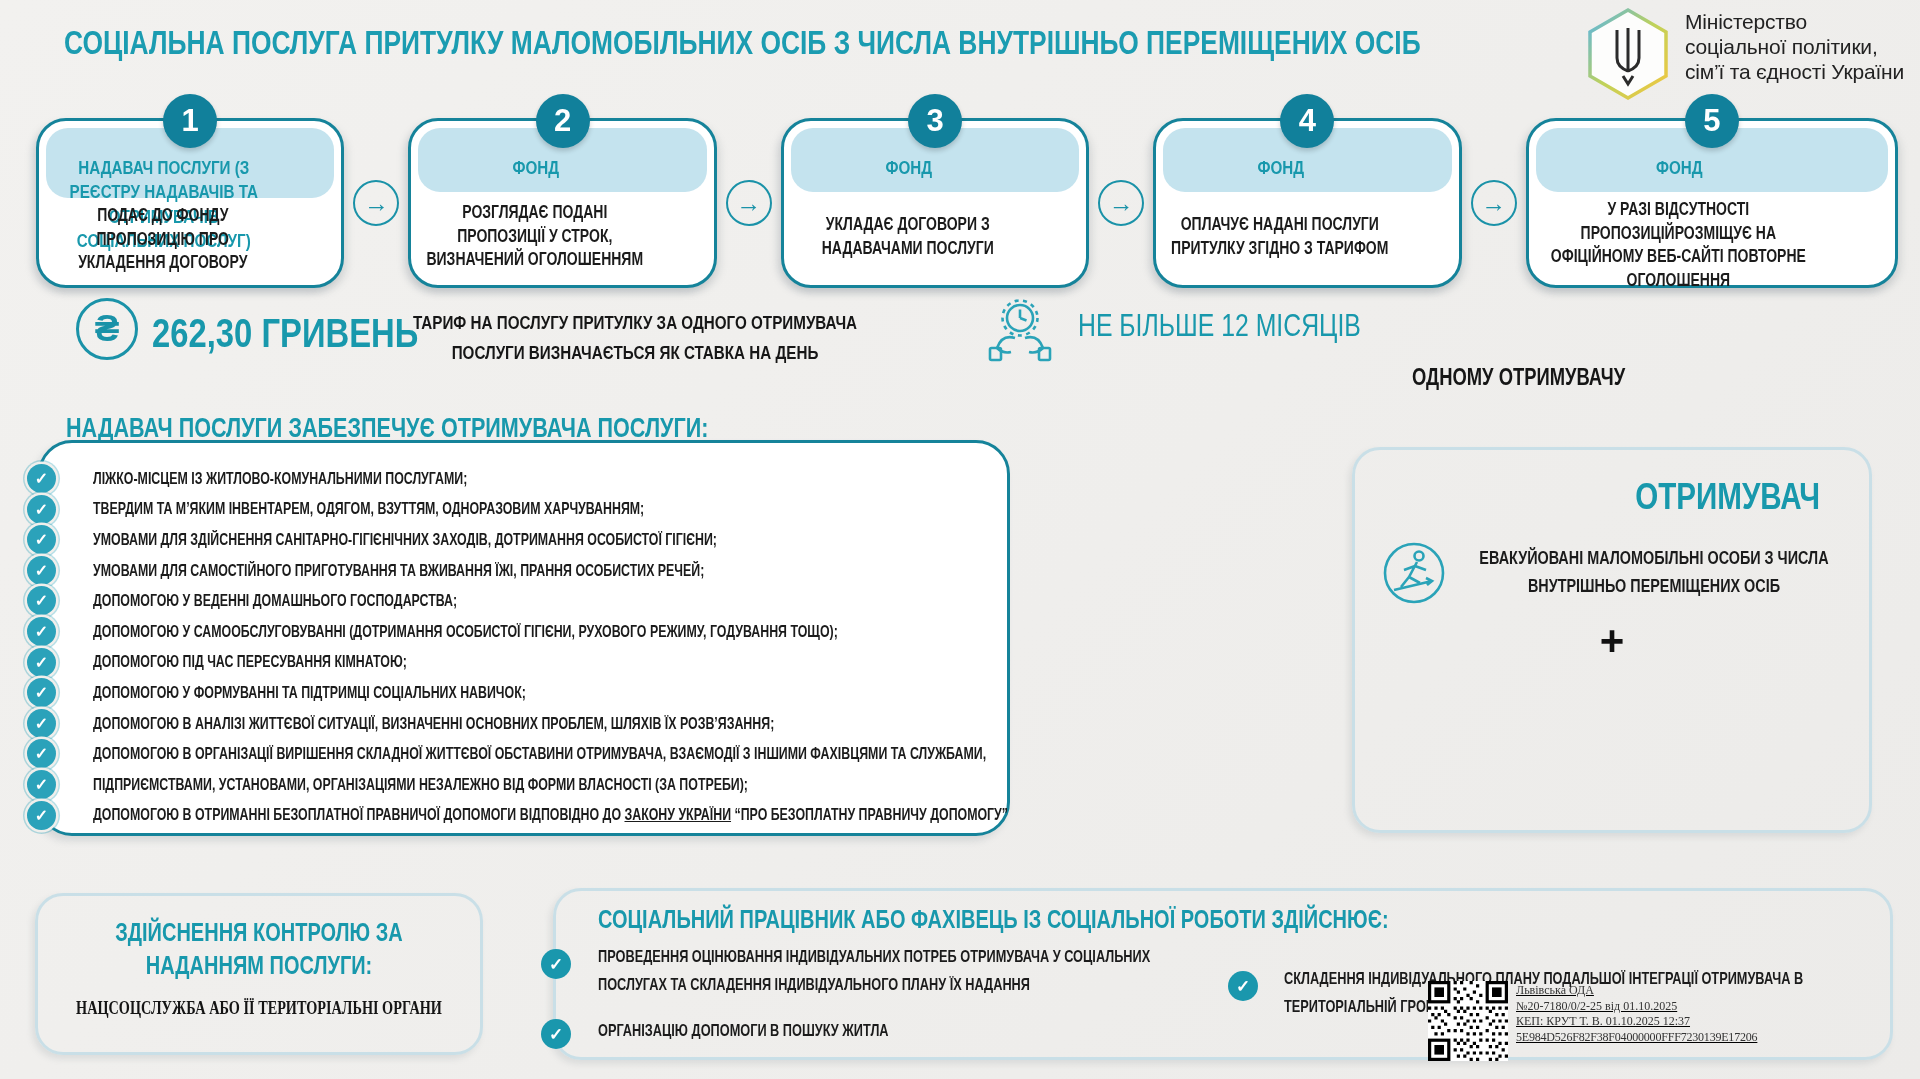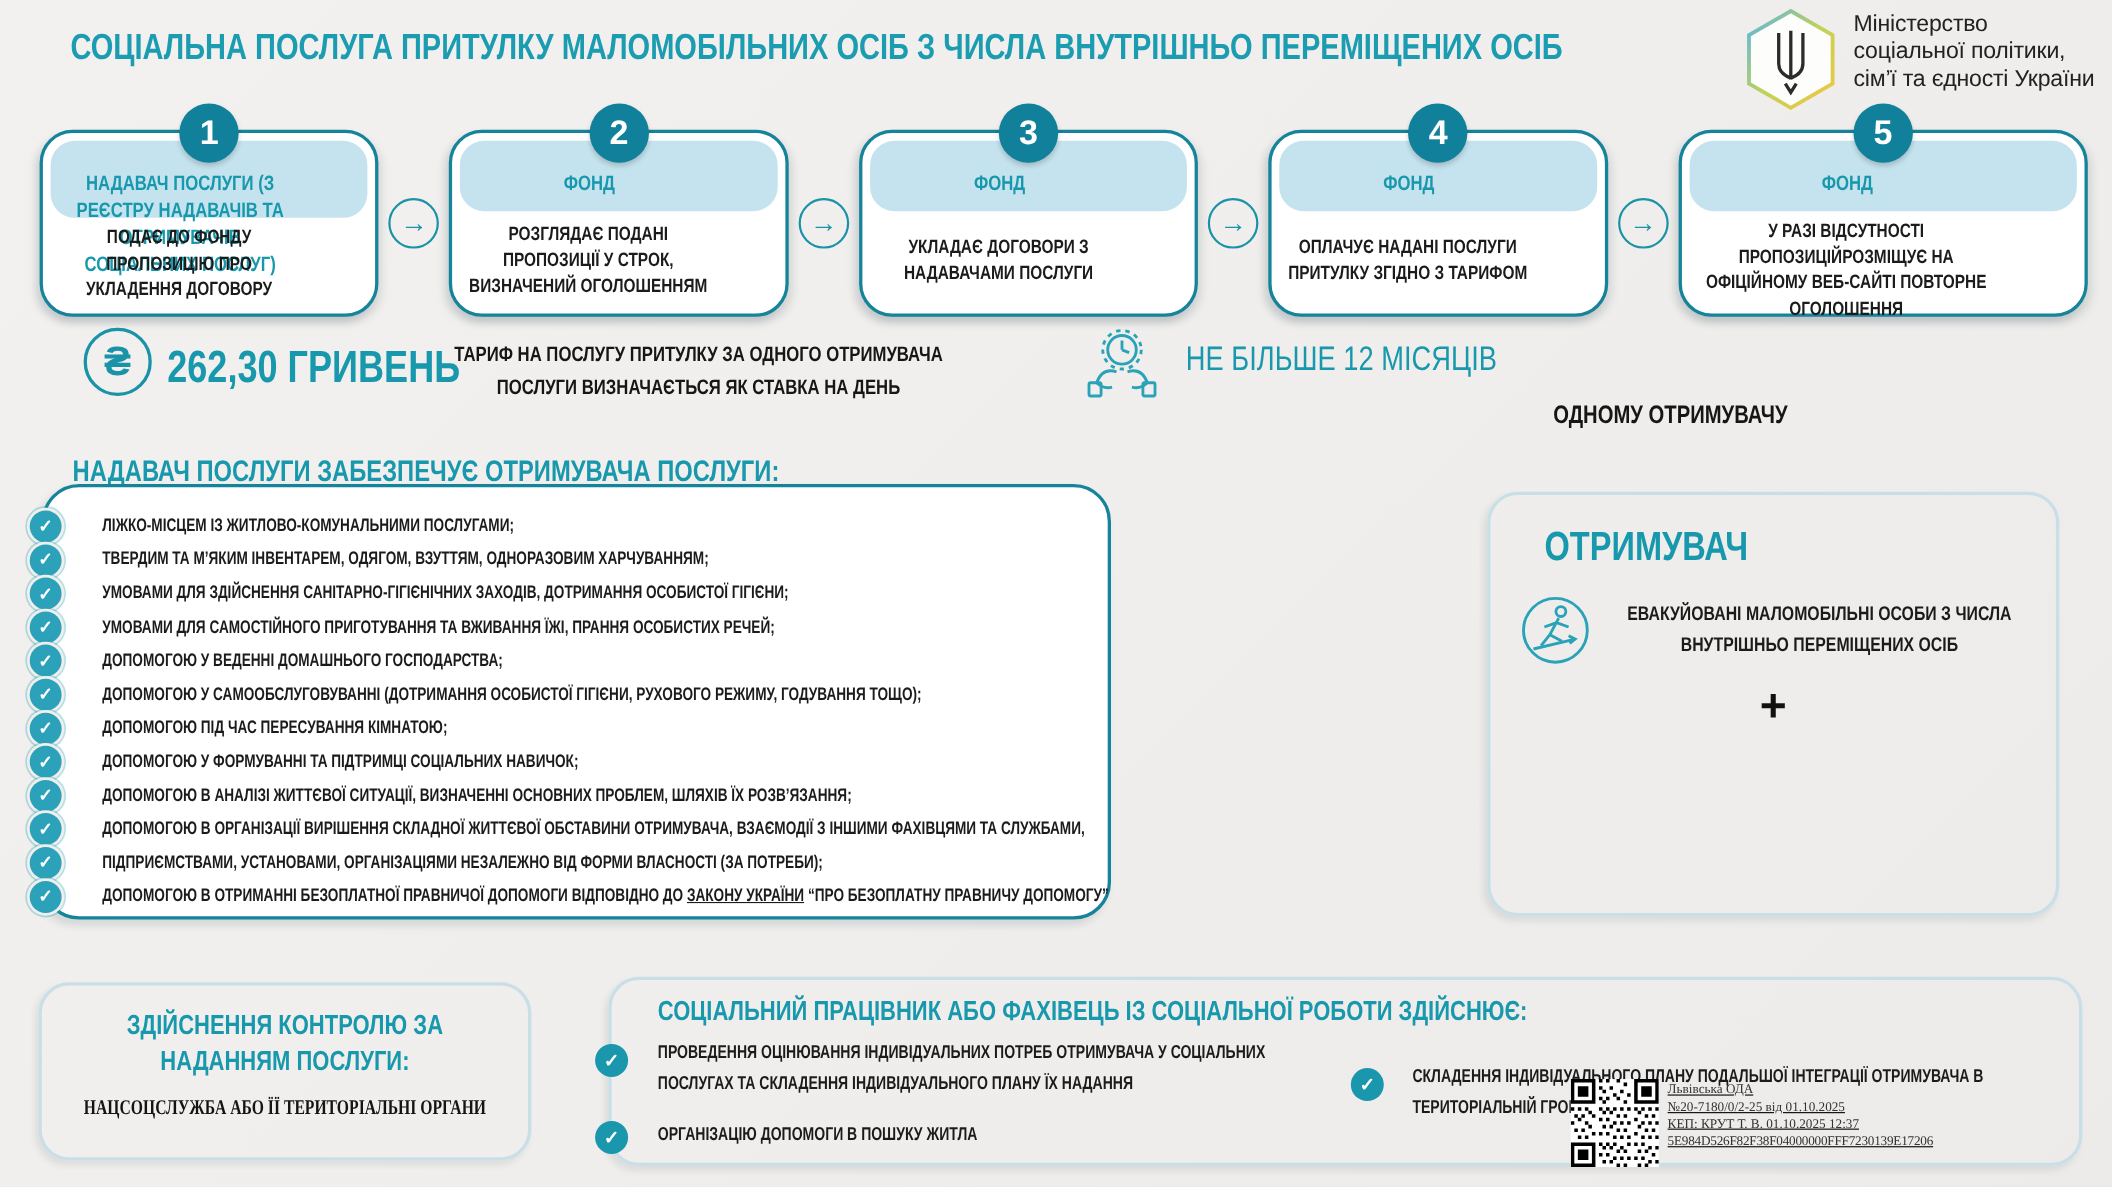--- a/index.html
+++ b/index.html
@@ -59,21 +59,21 @@
                     background:#2ba2ba; color:#fff; font-size:16px; font-weight:bold;
                     display:flex; align-items:center; justify-content:center;
                     box-shadow:0 0 0 2.5px #f0efec, 0 0 0 4px rgba(43,162,186,.35); }
   .p-text { font-size:16.5px; font-weight:bold; color:#1b1b1b; }
   .p-text .u { text-decoration:underline; }
 
   
   .panel { position:absolute; border:3px solid #c9dfe7; border-radius:28px;
            box-shadow:-3px 4px 6px rgba(125,138,146,.18); }
   .recipient-panel { left:1352px; top:447px; width:520px; height:386px; padding:26px 26px 18px; }
-  .recipient-title { text-align:left; font-size:37px; font-weight:bold; color:#1898ac; }
+  .recipient-title { text-align:right; font-size:37px; font-weight:bold; color:#1898ac; }
   .rec-row { display:flex; align-items:center; gap:18px; margin-top:22px; }
   .rec-text { flex:1; text-align:center; font-size:18px; font-weight:bold; color:#1b1b1b; line-height:1.55; }
   .plus-sign { text-align:center; font-size:42px; font-weight:bold; color:#111; margin-top:14px; line-height:1; }
 
   
   .control-box { left:35px; top:893px; width:448px; height:162px; padding:20px 26px; text-align:center; }
   .control-heading { font-size:25px; font-weight:bold; color:#1898ac; line-height:1.3; text-align:center; }
   .control-body { margin-top:16px; font-size:19px; font-weight:bold; color:#141414; text-align:center;font-family:Liberation Serif, serif; }
 
   .worker-box { left:553px; top:888px; width:1340px; height:172px; }

